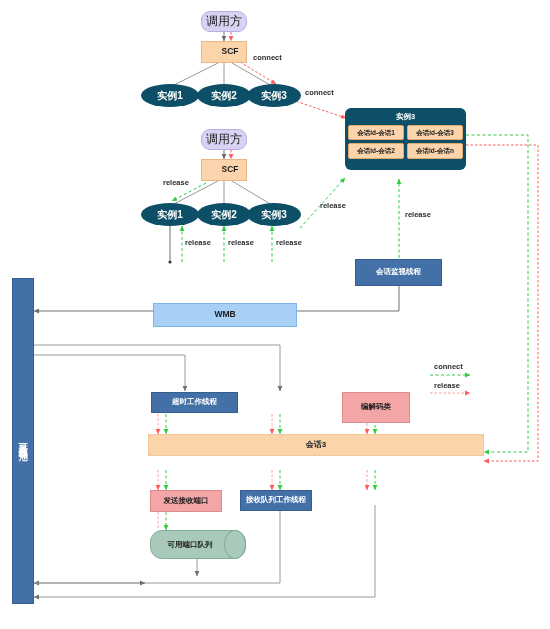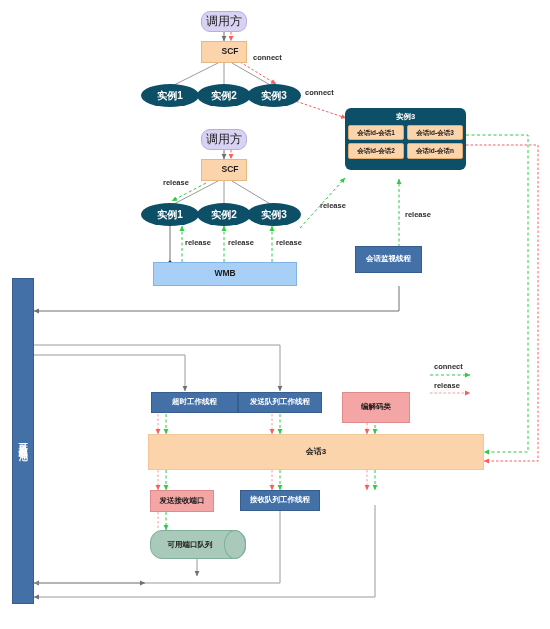--- a/index.html
+++ b/index.html
@@ -79,20 +79,21 @@
     text-align: center;
     padding: 3px 1px;
     white-space: nowrap;
   }
   .n-wmb {               
     background: #a8cff5;
     border: 1px solid #7fb4e6;
     color: #1b1b1b;
     font-size: 8.5px;
     font-weight: 700;
+    margin-top: 41px;
   }
   .n-blue {              
     background: #4371a7;
     border: 1px solid #365d8b;
     color: #ffffff;
     font-size: 7.5px;
     font-weight: 700;
   }
   .n-pink {              
     background: #f4a6a6;
@@ -290,35 +291,34 @@
 
   <span class="elabel" style="left:163px; top:178px;">release</span>
   <span class="elabel" style="left:185px; top:238px;">release</span>
   <span class="elabel" style="left:228px; top:238px;">release</span>
   <span class="elabel" style="left:276px; top:238px;">release</span>
   <span class="elabel" style="left:320px; top:201px;">release</span>
   <span class="elabel" style="left:405px; top:210px;">release</span>
 
   <div class="node n-wmb" style="left:153px; top:262px; width:144px; height:24px;">WMB</div>
 
-  <div class="node n-blue" style="left:355px; top:246px; width:67px; height:27px;">会话监视线程</div>
+  <div class="node n-blue" style="left:355px; top:259px; width:87px; height:27px;">会话监视线程</div>
 
   <div class="node n-pool" style="left:12px; top:278px; width:22px; height:326px;">可监控线程池</div>
 
   <span class="legend-label" style="left:434px; top:362px;">connect</span>
   <span class="legend-label" style="left:434px; top:381px;">release</span>
 
   <div class="node n-blue" style="left:151px; top:392px; width:87px; height:21px;">超时工作线程</div>
-  <div class="node n-blue" style="left:238px; top:392px; width:84px; height:21px;">发送队列工作线程</div>
   <div class="node n-pink" style="left:342px; top:392px; width:68px; height:31px;">编解码类</div>
 
-  <div class="node n-session" style="left:148px; top:434px; width:336px; height:36px;">会话3</div>
-
-  <div class="node n-pink" style="left:150px; top:490px; width:64px; height:22px;font-family:Liberation Mono, monospace;">发送接收端口</div>
-  <div class="node n-blue" style="left:240px; top:490px; width:80px; height:21px;">接收队列工作线程</div>
+  <div class="node n-session" style="left:148px; top:434px; width:336px; height:22px;">会话3</div>
+
+  <div class="node n-pink" style="left:150px; top:490px; width:72px; height:22px;font-family:Liberation Mono, monospace;">发送接收端口</div>
+  <div class="node n-blue" style="left:240px; top:490px; width:72px; height:21px;">接收队列工作线程</div>
 
   <div class="n-cyl" style="left:150px; top:530px; width:96px; height:29px;">
     <div class="cyl-body"></div>
     <div class="cyl-cap"></div>
     <div class="cyl-label">可用端口队列</div>
   </div>
 
 
 </div>
 

